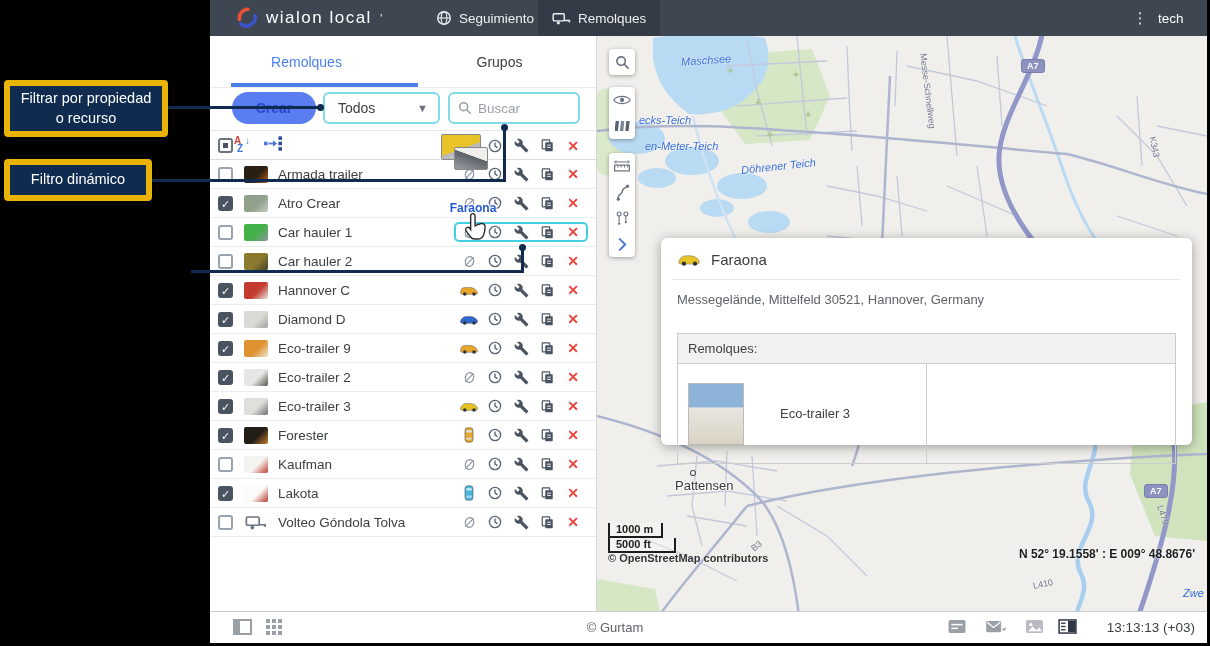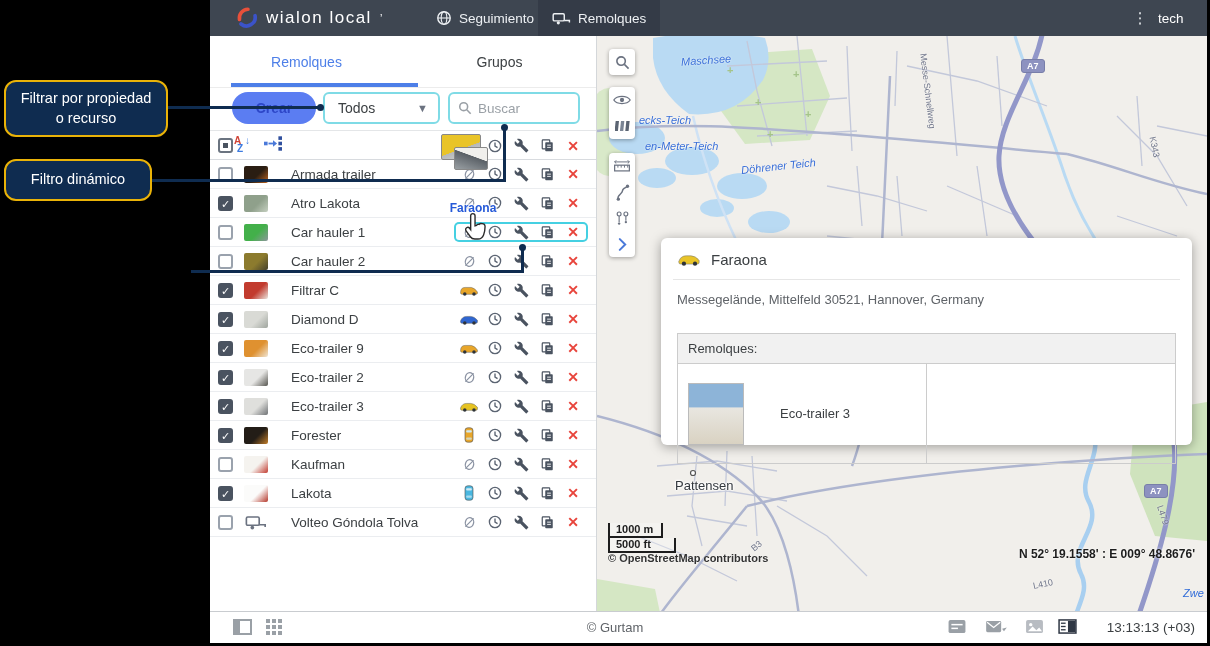--- a/index.html
+++ b/index.html
@@ -30,21 +30,21 @@
   #search-box input{border:none;outline:none;width:90px;font-size:13.5px;color:#3c4043;font-family:"Liberation Sans",sans-serif}
   #search-box input::placeholder{color:#9aa0a6}
   
   #list{position:absolute;left:0;top:96px;right:0;bottom:0;overflow:hidden}
   .trow,.hrow{display:flex;align-items:center;height:29px;border-bottom:1px solid #ebedf0;padding-left:8px}
   .hrow{height:28px;border-bottom:1px solid #d8dbdf}
   .cb{width:15px;height:15px;border:2px solid #9aa2ad;border-radius:3px;background:#fff;flex:0 0 auto;font-size:11px;line-height:12px;text-align:center;color:#fff;cursor:pointer}
   .cb.on{background:#4a5360;border-color:#4a5360}
   .thumb{width:24px;height:17px;margin-left:11px;border-radius:2px;flex:0 0 auto;cursor:pointer}
   .thumb.glyph{background:none;display:flex;align-items:center;justify-content:center}
-  .rname{margin-left:23px;font-size:13.5px;color:#3c4043;flex:1 1 auto;white-space:nowrap;overflow:hidden;cursor:pointer}
+  .rname{margin-left:10px;font-size:13.5px;color:#3c4043;flex:1 1 auto;white-space:nowrap;overflow:hidden;cursor:pointer}
   .acts{display:flex;align-items:center;flex:0 0 auto;margin-right:10px;position:relative}
   .acts.hl{box-shadow:0 0 0 2px #45d0e2;border-radius:3px}
   .slot{width:26px;display:flex;align-items:center;justify-content:center;cursor:pointer}
   .xred{color:#e8453c;font-weight:700;font-size:14px}
   .hicons{display:flex;align-items:center;gap:12px;margin-left:1px}
   .sortaz{position:relative;width:18px;height:18px;display:inline-block}
   .sortaz .a{position:absolute;left:0;top:-2px;color:#d04437;font-size:10px;font-weight:700}
   .sortaz .z{position:absolute;left:3px;top:6px;color:#3d7be0;font-size:10px;font-weight:700}
   .sortaz .ar{position:absolute;left:11px;top:-2px;color:#3d7be0;font-size:10px}
   .selall{width:15px;height:15px;border:2px solid #6b7480;border-radius:3px;display:flex;align-items:center;justify-content:center}
@@ -82,21 +82,21 @@
   
   .scalebox{border:2px solid #1d1d1d;border-top:none;font-size:11px;font-weight:700;color:#1d1d1d;padding:0 4px 1px 6px;background:rgba(255,255,255,.25)}
   #attrib{position:absolute;left:11px;bottom:47px;font-size:11px;font-weight:700;color:#333;text-shadow:0 0 2px #fff}
   #coords{position:absolute;right:12px;bottom:50px;font-size:12px;font-weight:700;color:#1d1d1d;text-shadow:0 0 3px #fff}
   
   #bottombar{position:absolute;left:0;bottom:0;width:100%;height:32px;background:#fff;border-top:1px solid #c9ccd0}
   #bottombar .bicon{position:absolute;top:7px;cursor:pointer}
   #copyright{position:absolute;left:365px;top:8px;width:80px;text-align:center;font-size:13px;color:#5f6368}
   #clock-text{position:absolute;right:12px;top:8px;font-size:13.5px;color:#3c4043}
   
-  .callout{position:absolute;background:#0f2c50;border:2px solid #eab308;border-radius:12px;color:#fff;font-size:14.5px;display:flex;align-items:center;justify-content:center;text-align:center;padding:6px 10px;z-index:50;line-height:1.35}
+  .callout{position:absolute;background:#0f2c50;border:6px solid #eab308;border-radius:4px;color:#fff;font-size:14.5px;display:flex;align-items:center;justify-content:center;text-align:center;padding:6px 10px;z-index:50;line-height:1.35}
   .cline{position:absolute;background:#0f2c50;z-index:49}
   .cdot{position:absolute;width:7px;height:7px;border-radius:50%;background:#0f2c50;z-index:49}
 </style>
 </head>
 <body>
 
 <div id="stage">
 
   <div id="app">
 
@@ -235,21 +235,21 @@
                     <line x1="9.5" y1="9.5" x2="14.5" y2="9.5" stroke="#fff" stroke-width="1.2"></line>
                     <line x1="9.5" y1="12.5" x2="14.5" y2="12.5" stroke="#fff" stroke-width="1.2"></line>
                   </svg>
                 </span>
                 <span class="slot xred">✕</span>
               </span>
             </div>
             <div class="trow">
               <span class="cb on">✓</span>
               <span class="thumb" style="background:linear-gradient(135deg,#8fa08b 55%,#c5cfc0)"></span>
-              <span class="rname">Atro Lakota</span>
+              <span class="rname">Atro Crear</span>
               <span class="acts">
                 <span class="slot">
                   <svg width="15" height="15" viewBox="0 0 20 20">
                     <ellipse cx="10" cy="10" rx="5.5" ry="6.5" fill="none" stroke="#8b93a3" stroke-width="1.7" transform="rotate(18 10 10)"></ellipse>
                     <line x1="4.5" y1="15.5" x2="15.5" y2="4.5" stroke="#8b93a3" stroke-width="1.7"></line>
                   </svg>
                 </span>
                 <span class="slot">
                   <svg width="16" height="16" viewBox="0 0 20 20">
                     <circle cx="10" cy="10" r="7" fill="none" stroke="#5b6472" stroke-width="1.7"></circle>
@@ -334,21 +334,21 @@
                     <line x1="9.5" y1="9.5" x2="14.5" y2="9.5" stroke="#fff" stroke-width="1.2"></line>
                     <line x1="9.5" y1="12.5" x2="14.5" y2="12.5" stroke="#fff" stroke-width="1.2"></line>
                   </svg>
                 </span>
                 <span class="slot xred">✕</span>
               </span>
             </div>
             <div class="trow">
               <span class="cb on">✓</span>
               <span class="thumb" style="background:linear-gradient(135deg,#c23b2e 55%,#e9e5df)"></span>
-              <span class="rname">Filtrar C</span>
+              <span class="rname">Hannover C</span>
               <span class="acts">
                 <span class="slot">
                   <svg width="20" height="13" viewBox="0 0 26 16">
                     <path d="M2 11 Q2 4 8 4 L16 4 Q21 5 24 10 L24 11.5 Q24 13 22 13 L4 13 Q2 13 2 11 Z" fill="#e8a62a" stroke="#5a5a5a" stroke-width=".6"></path>
                     <circle cx="7.5" cy="12.6" r="2.3" fill="#2e3338"></circle>
                     <circle cx="19.5" cy="12.6" r="2.3" fill="#2e3338"></circle>
                   </svg>
                 </span>
                 <span class="slot">
                   <svg width="16" height="16" viewBox="0 0 20 20">

